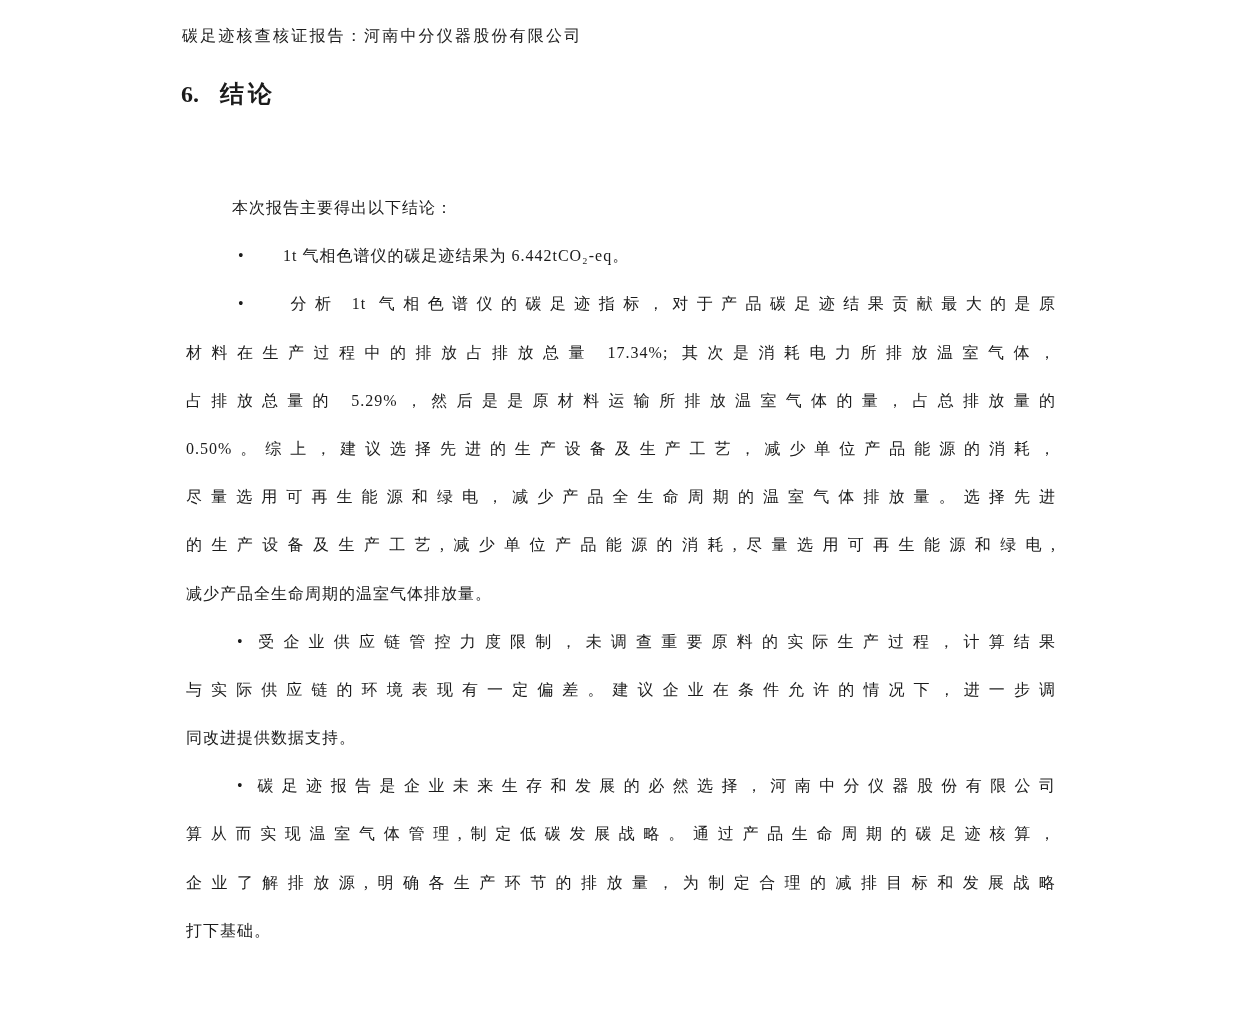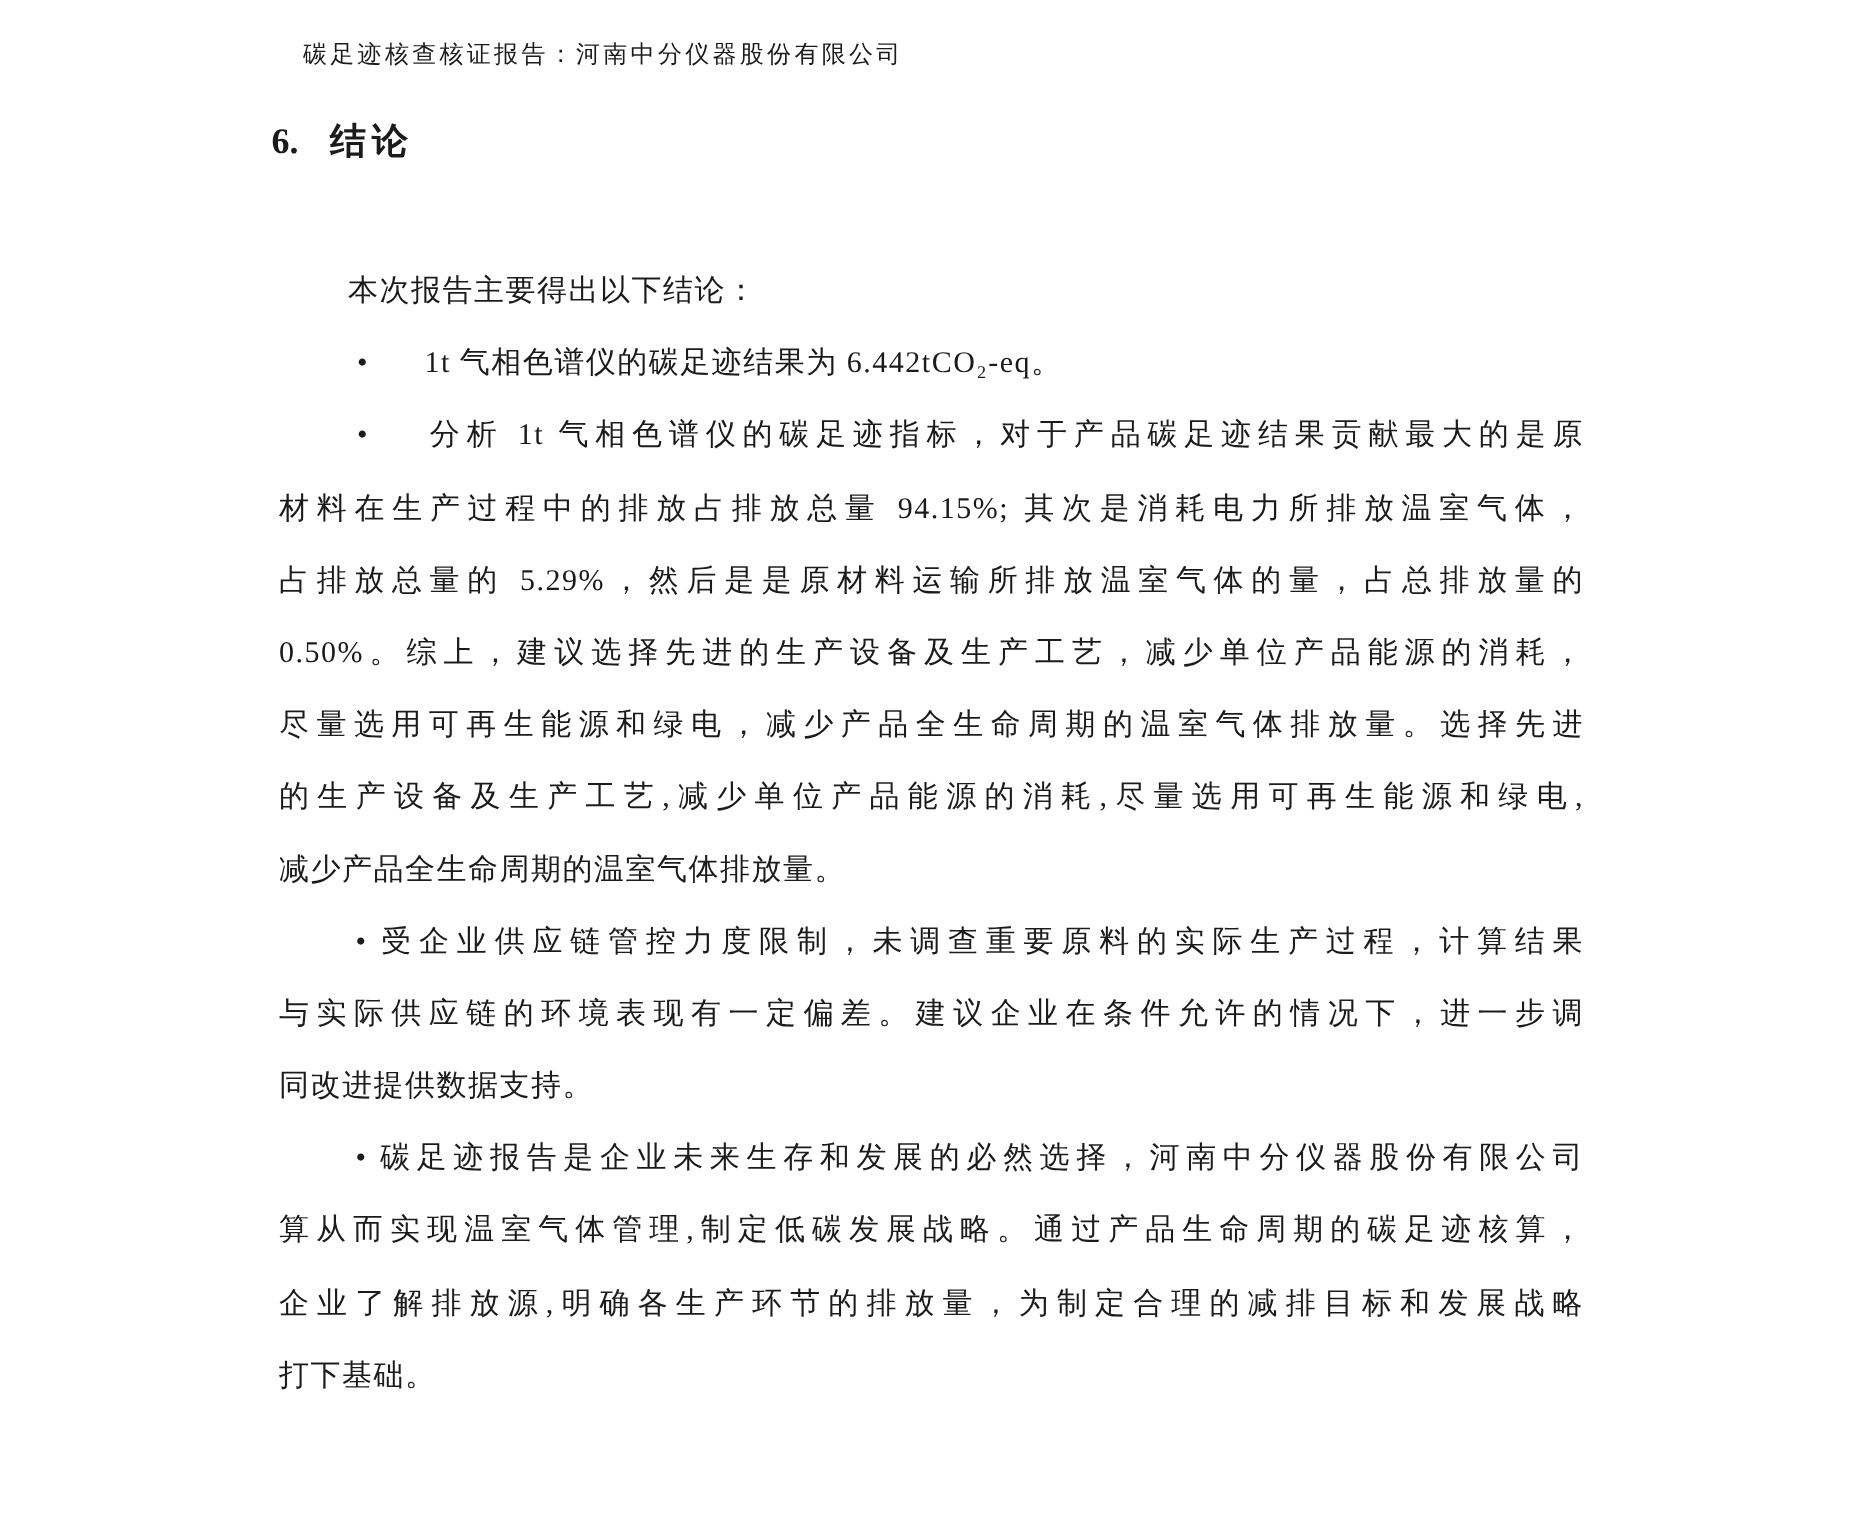--- a/index.html
+++ b/index.html
@@ -12,21 +12,21 @@
     position: relative;
     width: 1240px;
     height: 1018px;
     background: #ffffff;
     font-family: "Liberation Serif", "DejaVu Serif", serif;
     color: #1b1b1b;
     overflow: hidden;
   }
   .doc-header {
     position: absolute;
-    left: 202px;
+    left: 182px;
     top: 26px;
     font-size: 16px;
     letter-spacing: 2.2px;
     white-space: nowrap;
   }
   .section-heading {
     position: absolute;
     left: 181px;
     top: 78px;
     margin: 0;
@@ -38,23 +38,23 @@
     display: inline-block;
     margin-right: 21px;
     letter-spacing: 0;
   }
   .sec-title {
     letter-spacing: 4px;
   }
   .body-text {
     position: absolute;
     left: 186px;
-    top: 170px;
+    top: 184px;
     width: 870px;
-    font-size: 20px;
+    font-size: 16px;
   }
   .line {
     height: 48.2px;
     line-height: 48.2px;
     letter-spacing: 1px;
     text-align: left;
   }
   .line.just {
     text-align: justify;
     text-align-last: justify;
@@ -87,21 +87,21 @@
   <div class="doc-header">碳足迹核查核证报告：河南中分仪器股份有限公司</div>
 
   <h1 class="section-heading">
     <span class="sec-num">6.</span><span class="sec-title">结论</span>
   </h1>
 
   <div class="body-text" id="body-lines">
       <div class="line indent"><span>本次报告主要得出以下结论：</span></div>
       <div class="line b-spaced"><span class="bullet spaced">•</span><span>1t 气相色谱仪的碳足迹结果为 6.442tCO₂-eq。</span></div>
       <div class="line just b-spaced"><span class="bullet spaced">•</span><span>分析 1t 气相色谱仪的碳足迹指标，对于产品碳足迹结果贡献最大的是原</span></div>
-      <div class="line just"><span>材料在生产过程中的排放占排放总量 94.15%; 其次是消耗电力所排放温室气体，</span></div>
+      <div class="line just"><span>材料在生产过程中的排放占排放总量 17.34%; 其次是消耗电力所排放温室气体，</span></div>
       <div class="line just"><span>占排放总量的 5.29%，然后是是原材料运输所排放温室气体的量，占总排放量的</span></div>
       <div class="line just"><span>0.50%。综上，建议选择先进的生产设备及生产工艺，减少单位产品能源的消耗，</span></div>
       <div class="line just"><span>尽量选用可再生能源和绿电，减少产品全生命周期的温室气体排放量。选择先进</span></div>
       <div class="line just"><span>的生产设备及生产工艺,减少单位产品能源的消耗,尽量选用可再生能源和绿电,</span></div>
       <div class="line"><span>减少产品全生命周期的温室气体排放量。</span></div>
       <div class="line just b-tight"><span class="bullet tight">•</span><span>受企业供应链管控力度限制，未调查重要原料的实际生产过程，计算结果</span></div>
       <div class="line just"><span>与实际供应链的环境表现有一定偏差。建议企业在条件允许的情况下，进一步调</span></div>
       <div class="line"><span>同改进提供数据支持。</span></div>
       <div class="line just b-tight"><span class="bullet tight">•</span><span>碳足迹报告是企业未来生存和发展的必然选择，河南中分仪器股份有限公司</span></div>
       <div class="line just"><span>算从而实现温室气体管理,制定低碳发展战略。通过产品生命周期的碳足迹核算，</span></div>

